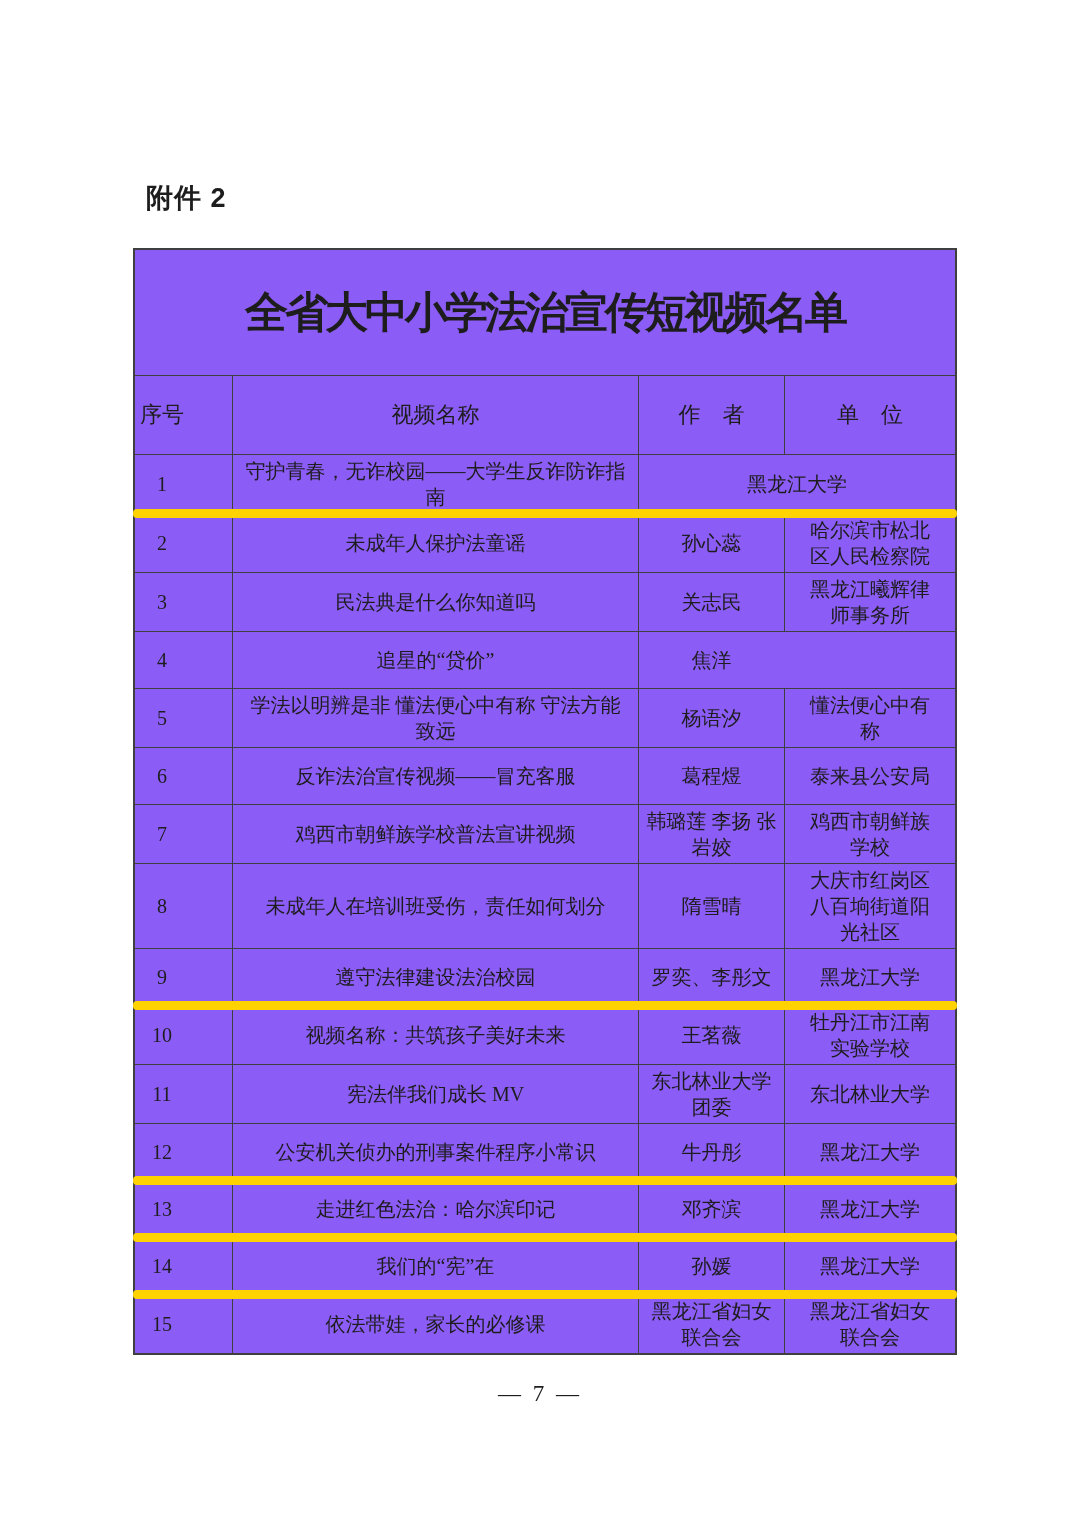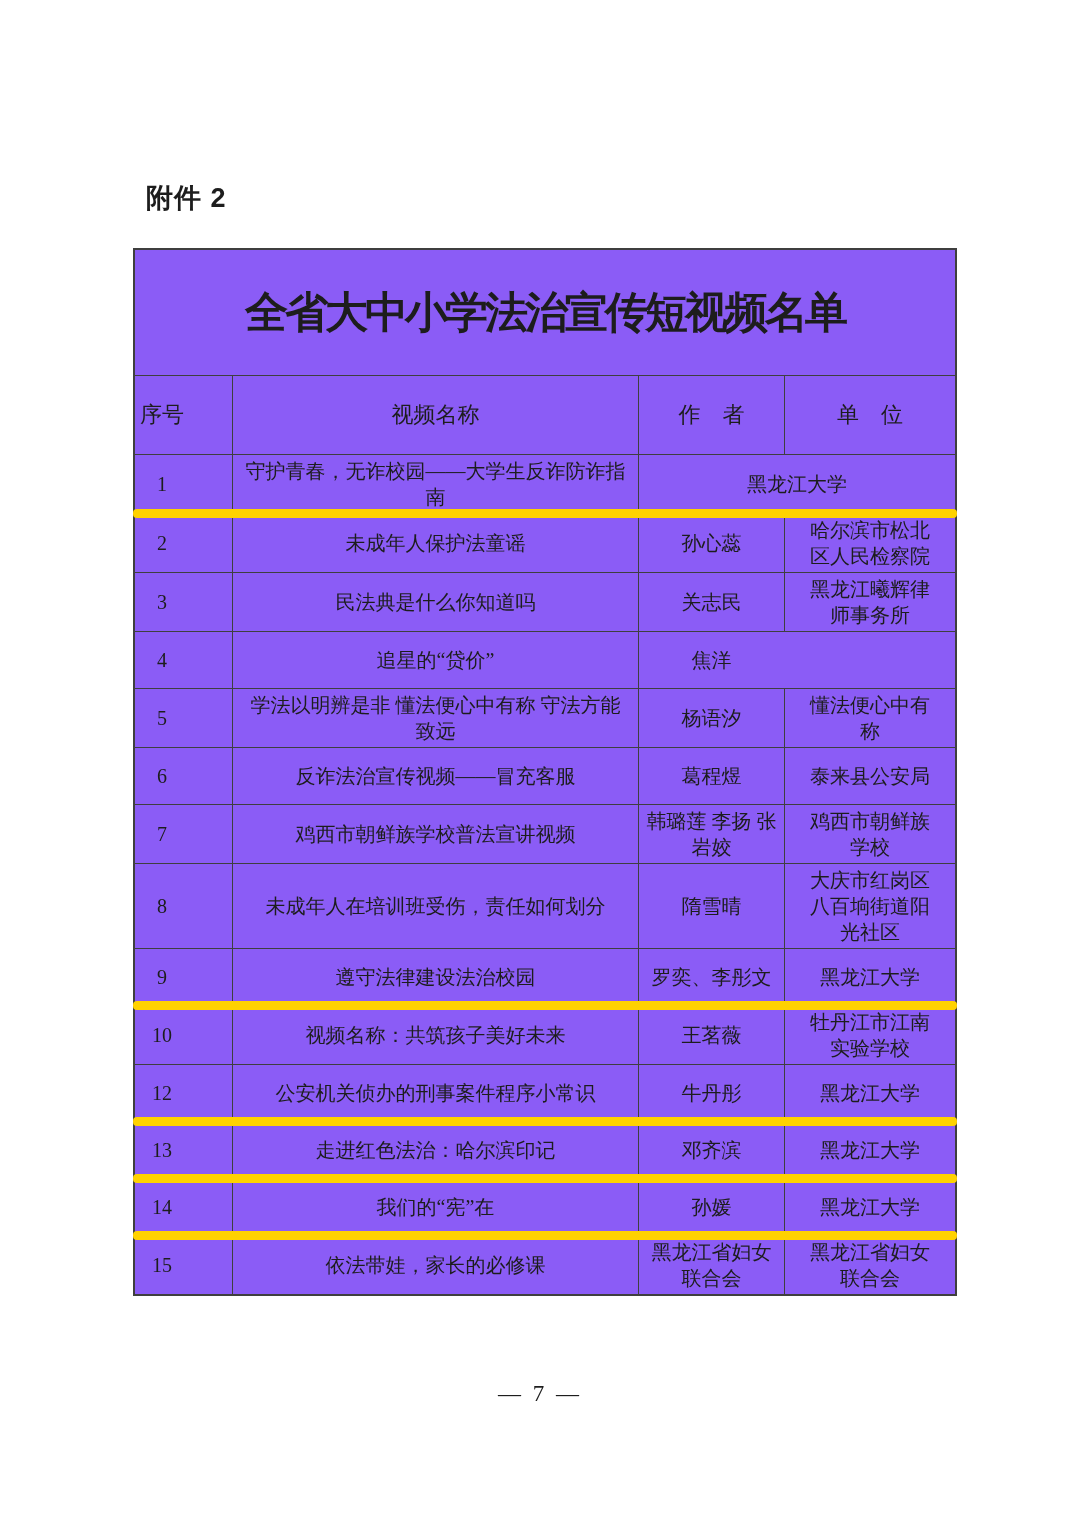--- a/index.html
+++ b/index.html
@@ -165,20 +165,26 @@
     <div class="cell cell-name">遵守法律建设法治校园</div>
     <div class="cell cell-author">罗奕、李彤文</div>
     <div class="cell cell-unit">黑龙江大学</div>
   </div>
       <div class="data-row">
     <div class="cell cell-no">10</div>
     <div class="cell cell-name">视频名称：共筑孩子美好未来</div>
     <div class="cell cell-author">王茗薇</div>
     <div class="cell cell-unit">牡丹江市江南实验学校</div>
   </div>
+      <div class="data-row">
+    <div class="cell cell-no">11</div>
+    <div class="cell cell-name">宪法伴我们成长 MV</div>
+    <div class="cell cell-author">东北林业大学团委</div>
+    <div class="cell cell-unit">东北林业大学</div>
+  </div>
       <div class="data-row highlighted">
     <div class="cell cell-no">12</div>
     <div class="cell cell-name">公安机关侦办的刑事案件程序小常识</div>
     <div class="cell cell-author">牛丹彤</div>
     <div class="cell cell-unit">黑龙江大学</div>
   </div>
       <div class="data-row highlighted">
     <div class="cell cell-no">13</div>
     <div class="cell cell-name">走进红色法治：哈尔滨印记</div>
     <div class="cell cell-author">邓齐滨</div>

